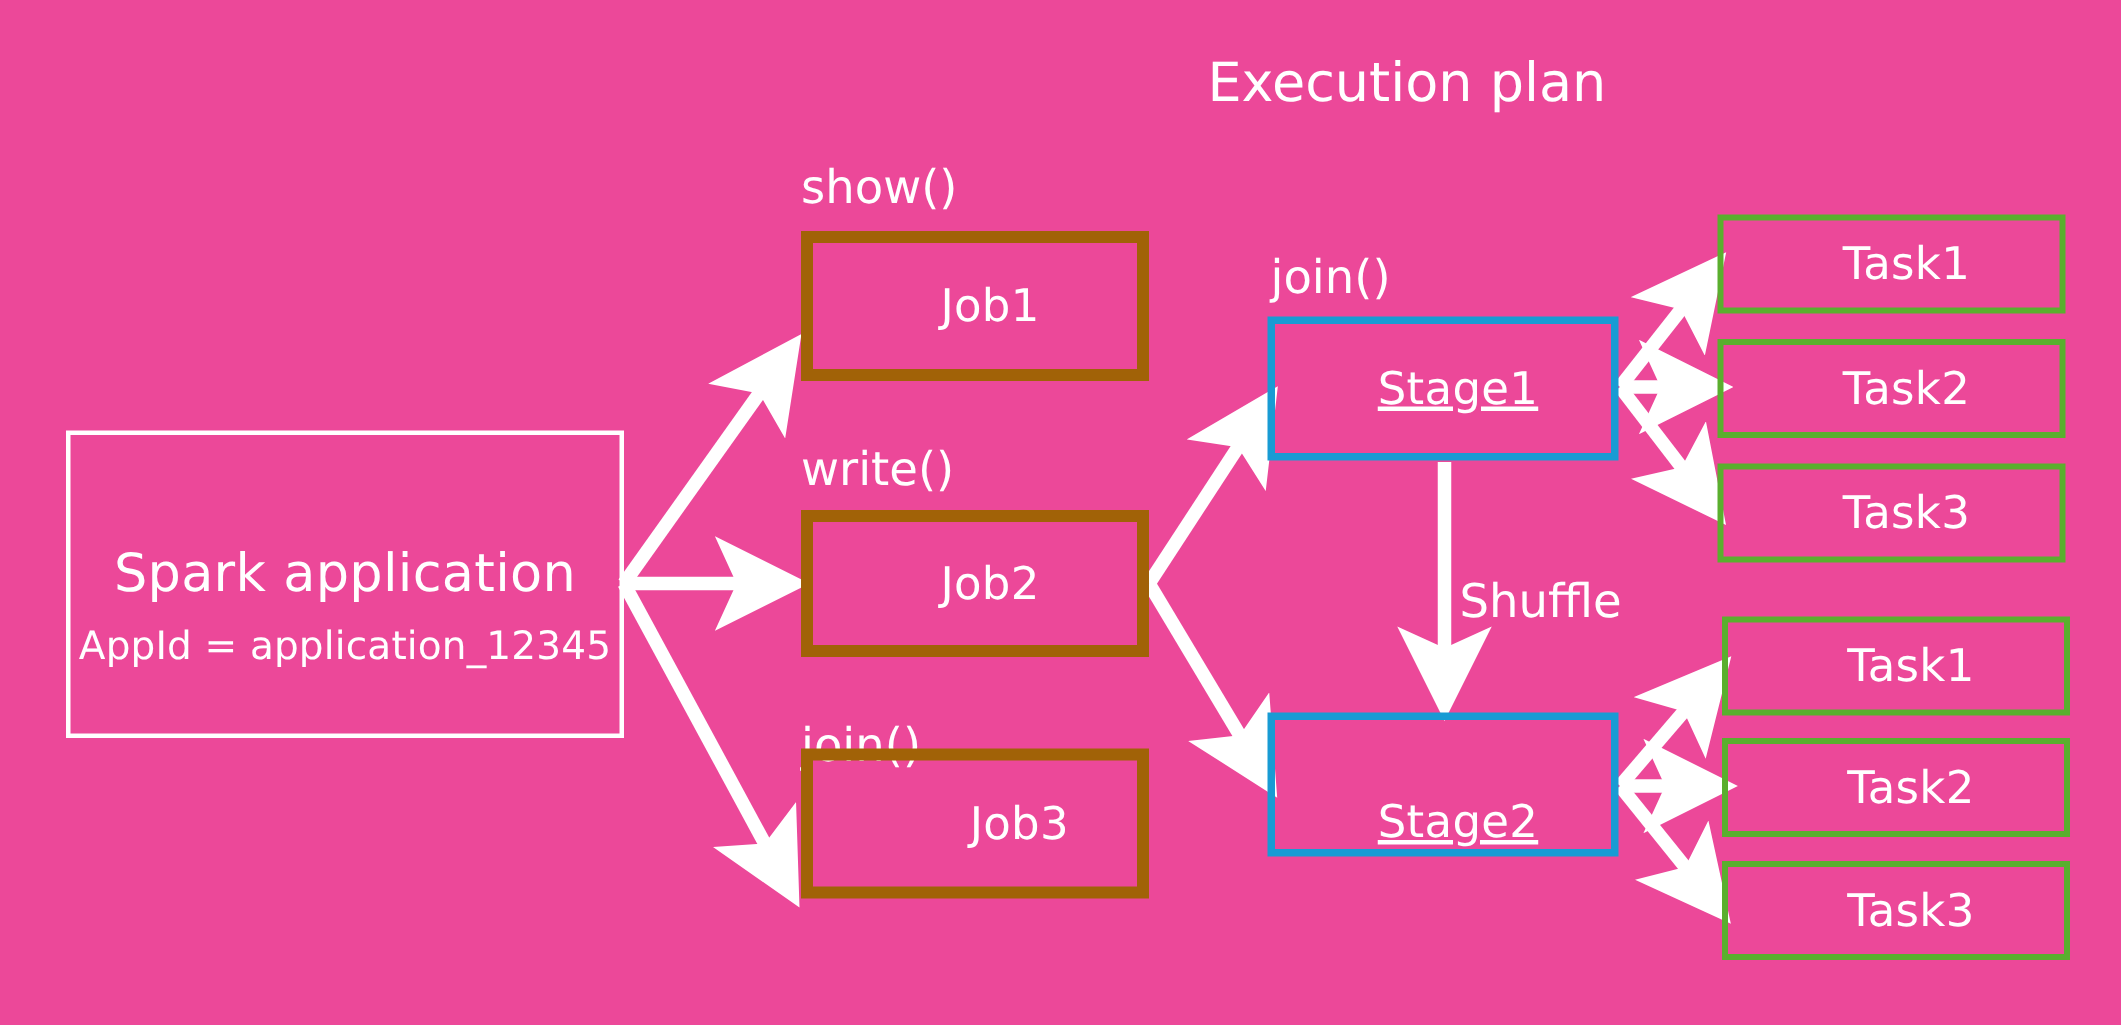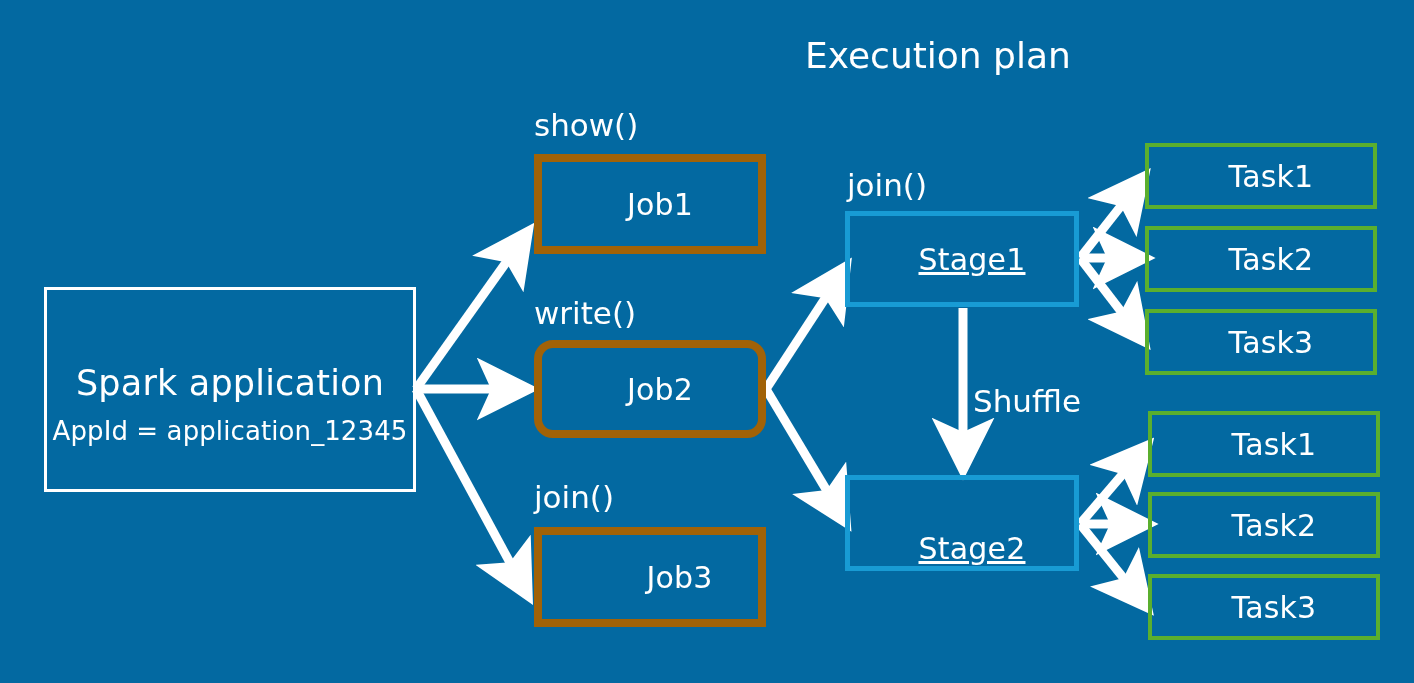--- a/index.html
+++ b/index.html
@@ -4,21 +4,21 @@
 <style>
   html, body {
     margin: 0;
     padding: 0;
     background: #232f3e;
   }
   #canvas {
     position: relative;
     width: 1414px;
     height: 683px;
-    background: #0369a1;
+    background: #ec4899;
     overflow: hidden;
     font-family: "DejaVu Sans", "Liberation Sans", sans-serif;
     -webkit-font-smoothing: antialiased;
   }
   #svg-layer {
     position: absolute;
     inset: 0;
     width: 1414px;
     height: 683px;
     pointer-events: none;
@@ -142,24 +142,24 @@
     <div class="app-sub">AppId = application_12345</div>
   </div>
 
   <div class="caption" style="left:534px; top:110px;text-align:center;">show()</div>
   <div class="caption" style="left:534px; top:298px;">write()</div>
   <div class="caption" style="left:534px; top:482px;">join()</div>
 
   <div class="node node-job" style="left:534px; top:154px; width:232px; height:100px;">
     <span class="node-label">Job1</span>
   </div>
-  <div class="node node-job" style="left:534px; top:340px; width:232px; height:98px;border-radius:19px;">
+  <div class="node node-job" style="left:534px; top:340px; width:232px; height:98px;">
     <span class="node-label">Job2</span>
   </div>
-  <div class="node node-job" style="left:534px; top:527px; width:232px; height:100px;padding-left:39px;">
+  <div class="node node-job" style="left:534px; top:499px; width:232px; height:100px;padding-left:39px;">
     <span class="node-label">Job3</span>
   </div>
 
   <div class="caption" style="left:847px; top:170px;">join()</div>
 
   <div class="node node-stage" style="left:845px; top:211px; width:234px; height:96px;">
     <span class="node-label">Stage1</span>
   </div>
   <div class="node node-stage" style="left:845px; top:475px; width:234px; height:96px;justify-content:flex-end;">
     <span class="node-label">Stage2</span>

